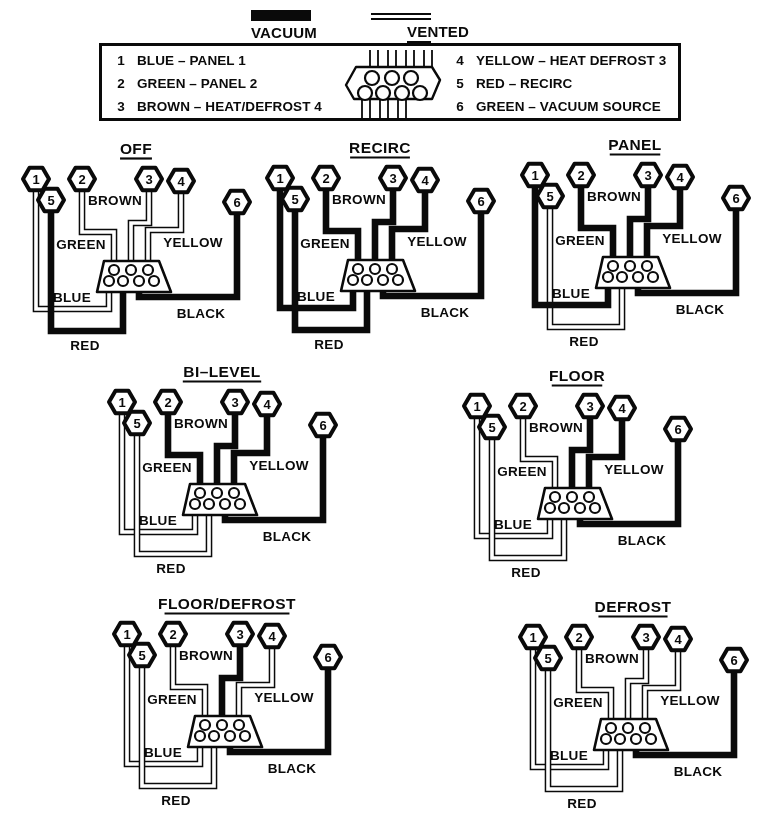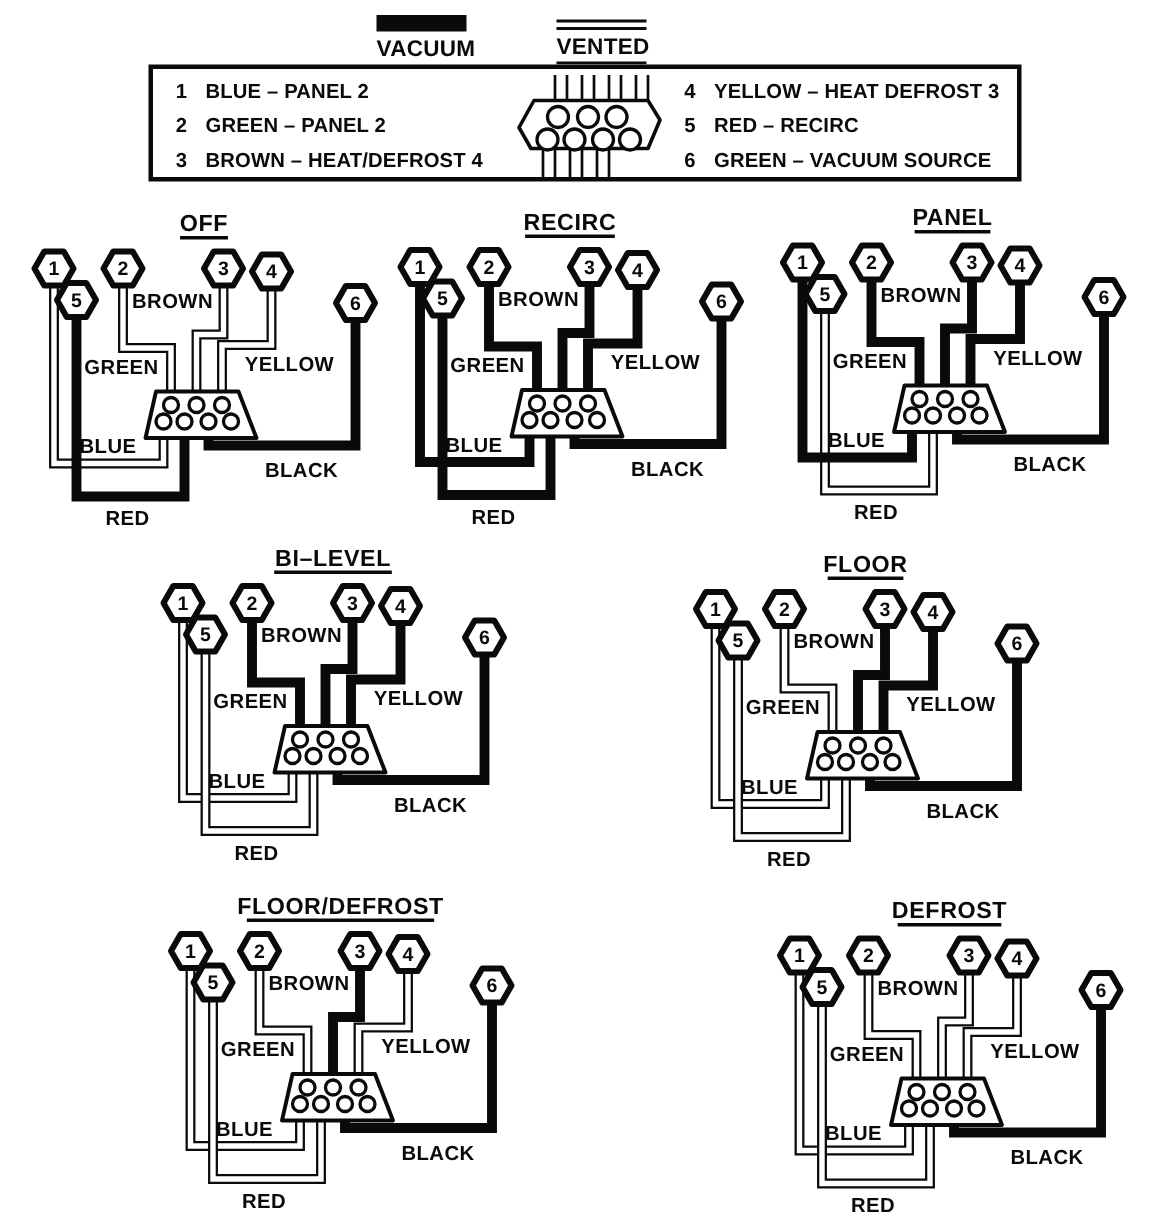--- a/index.html
+++ b/index.html
@@ -6,21 +6,21 @@
   .page{
     position:relative;width:768px;height:819px;background:#ffffff;
     font-family:"Liberation Sans",sans-serif;color:#0a0a0a;overflow:hidden;
   }
   
   .sym{position:absolute;top:10px;text-align:center;font-weight:700;font-size:15px;letter-spacing:.2px;}
   .sym-vacuum{left:251px;width:60px;}
   .sym-vacuum .bar{height:11px;background:#0a0a0a;margin-bottom:3px;}
   .sym-vented{left:371px;width:60px;}
   .sym-vented .vline{height:0;border-top:2px solid #0a0a0a;margin:3px 0;}
-  .sym-vented .lbl{border-bottom:2px solid #0a0a0a;padding-bottom:1px;}
+  .sym-vented .lbl{border-bottom:2px solid #0a0a0a;padding-bottom:1px;margin-left:36px;}
   
   .legend-box{
     position:absolute;left:99px;top:43px;width:582px;height:78px;
     border:3px solid #0a0a0a;box-sizing:border-box;background:#ffffff;
   }
   .key-col{position:absolute;top:3px;}
   .key-col-left{left:13px;}
   .key-col-right{left:352px;}
   .lrow{display:flex;gap:10px;font-weight:700;font-size:13.5px;line-height:23px;white-space:nowrap;letter-spacing:.1px;}
   .lrow .num{display:inline-block;width:12px;text-align:center;}
@@ -482,21 +482,21 @@
   <div class="sym sym-vented">
     <div class="vline"></div>
     <div class="vline"></div>
     <div class="lbl">VENTED</div>
   </div>
 
   <div class="legend-box">
     <div class="key-col key-col-left">
       <div class="lrow">
         <span class="num">1</span>
-        <span>BLUE – PANEL 2</span>
+        <span>BLUE – PANEL 1</span>
       </div>
       <div class="lrow">
         <span class="num">2</span>
         <span>GREEN – PANEL 2</span>
       </div>
       <div class="lrow">
         <span class="num">3</span>
         <span>BROWN – HEAT/DEFROST 4</span>
       </div>
     </div>

